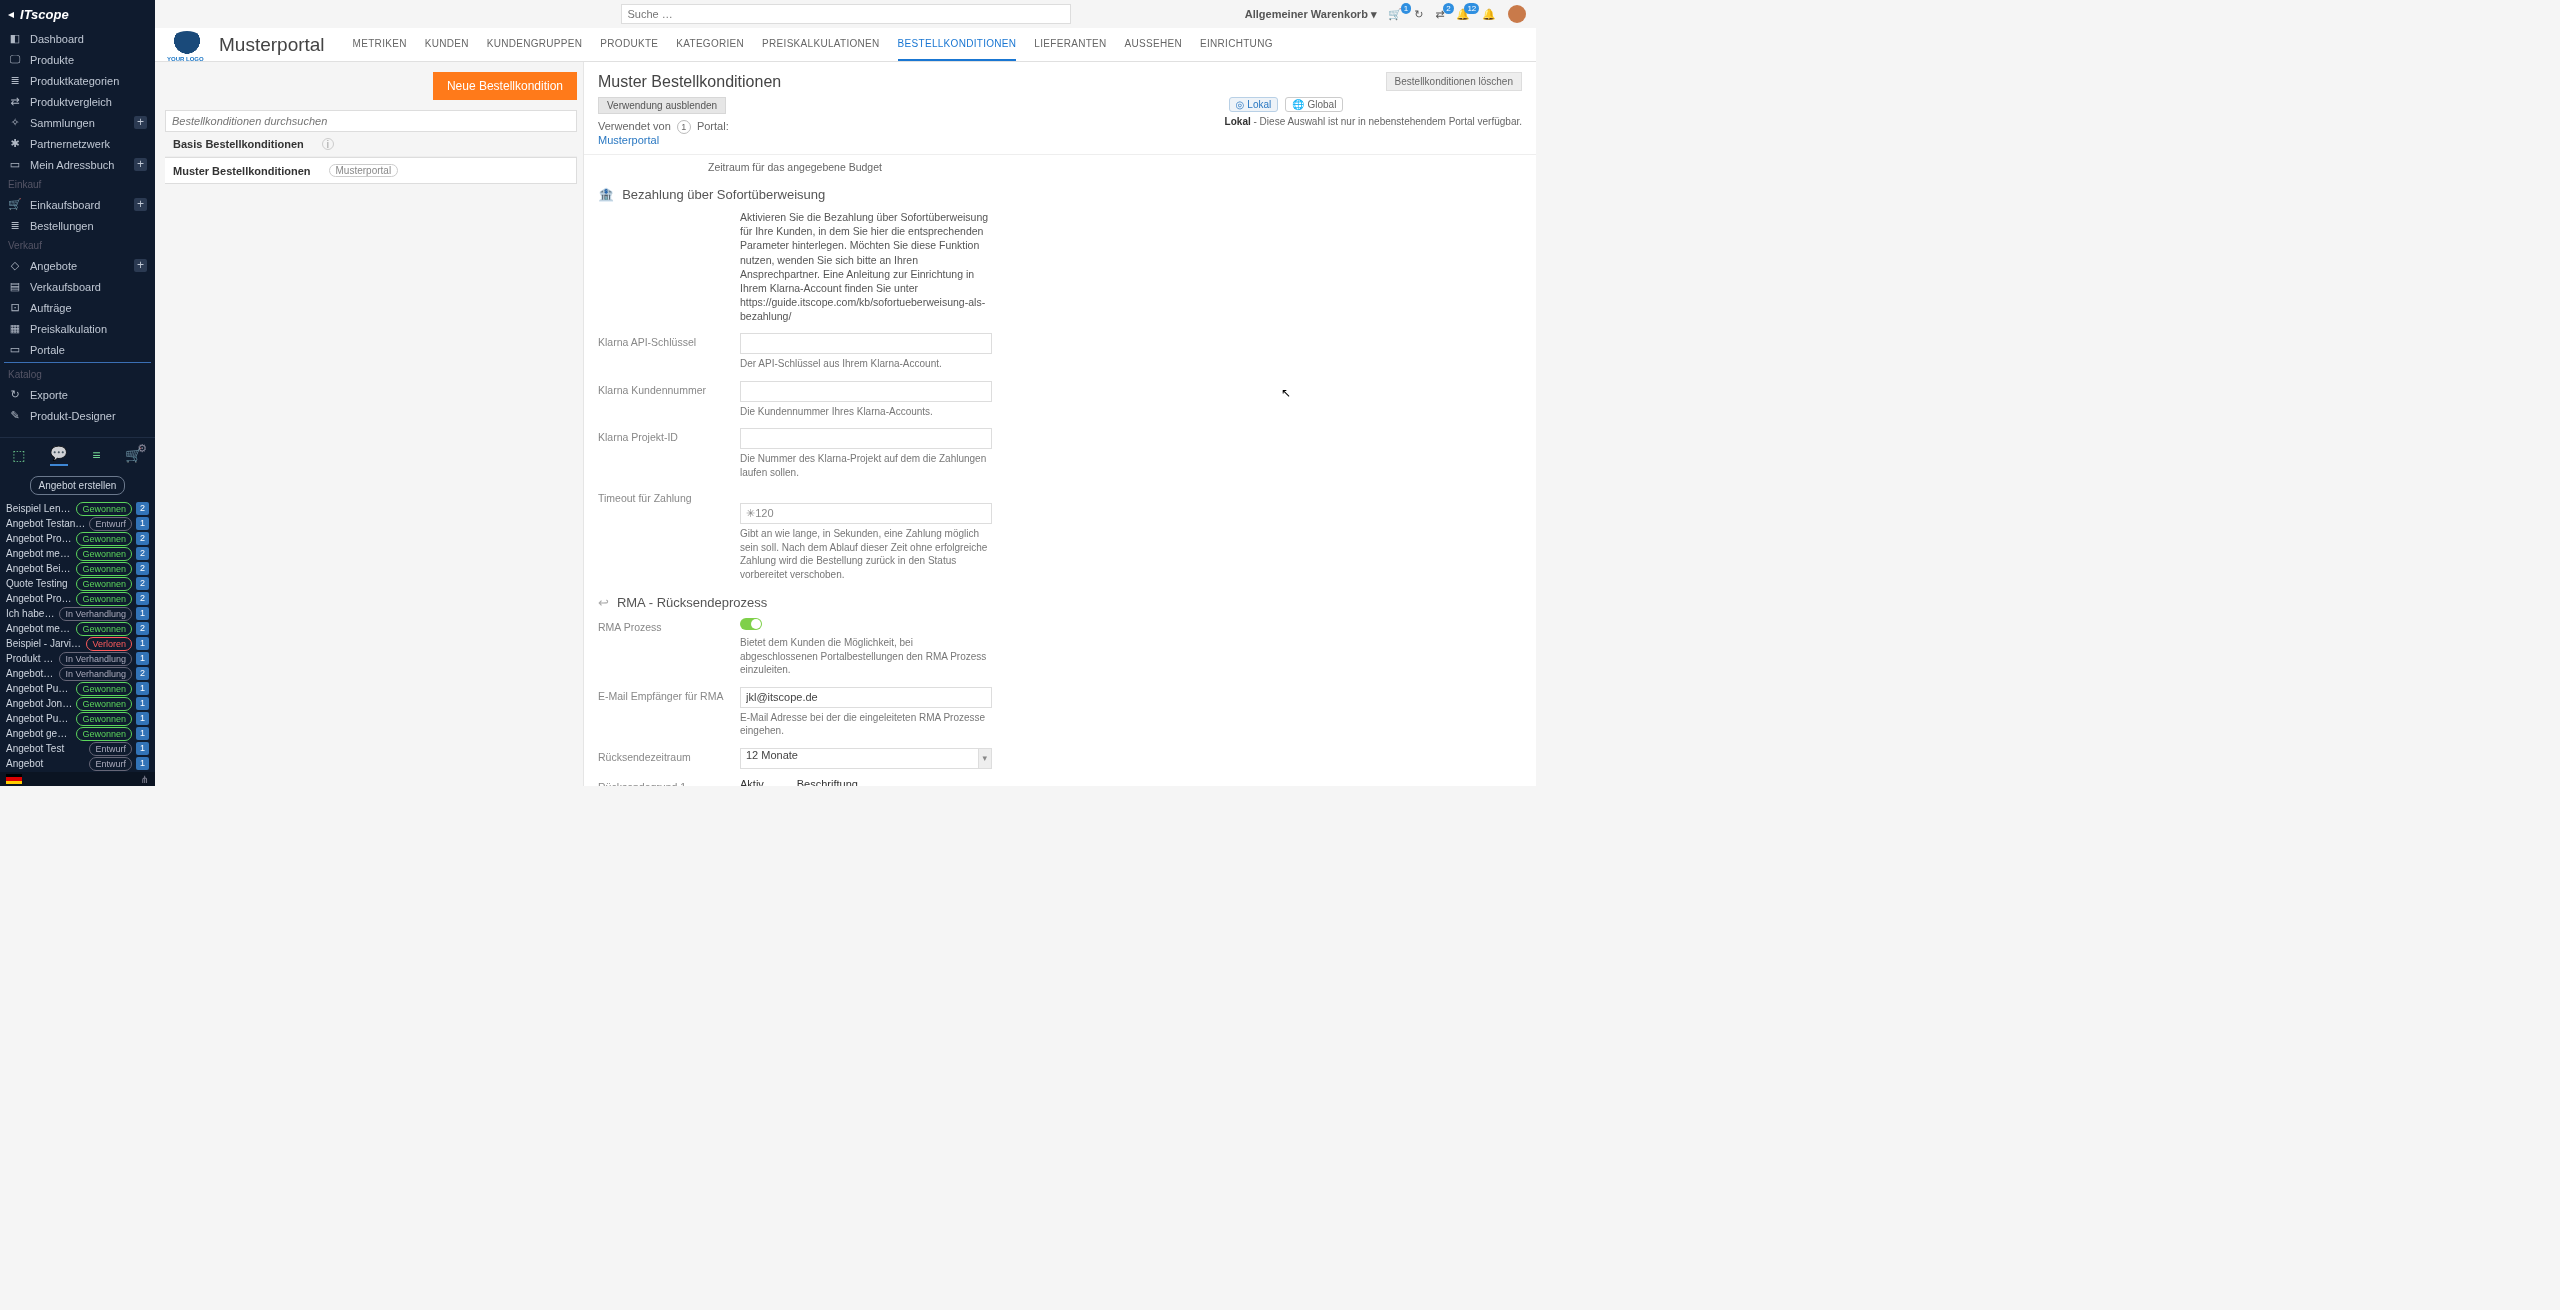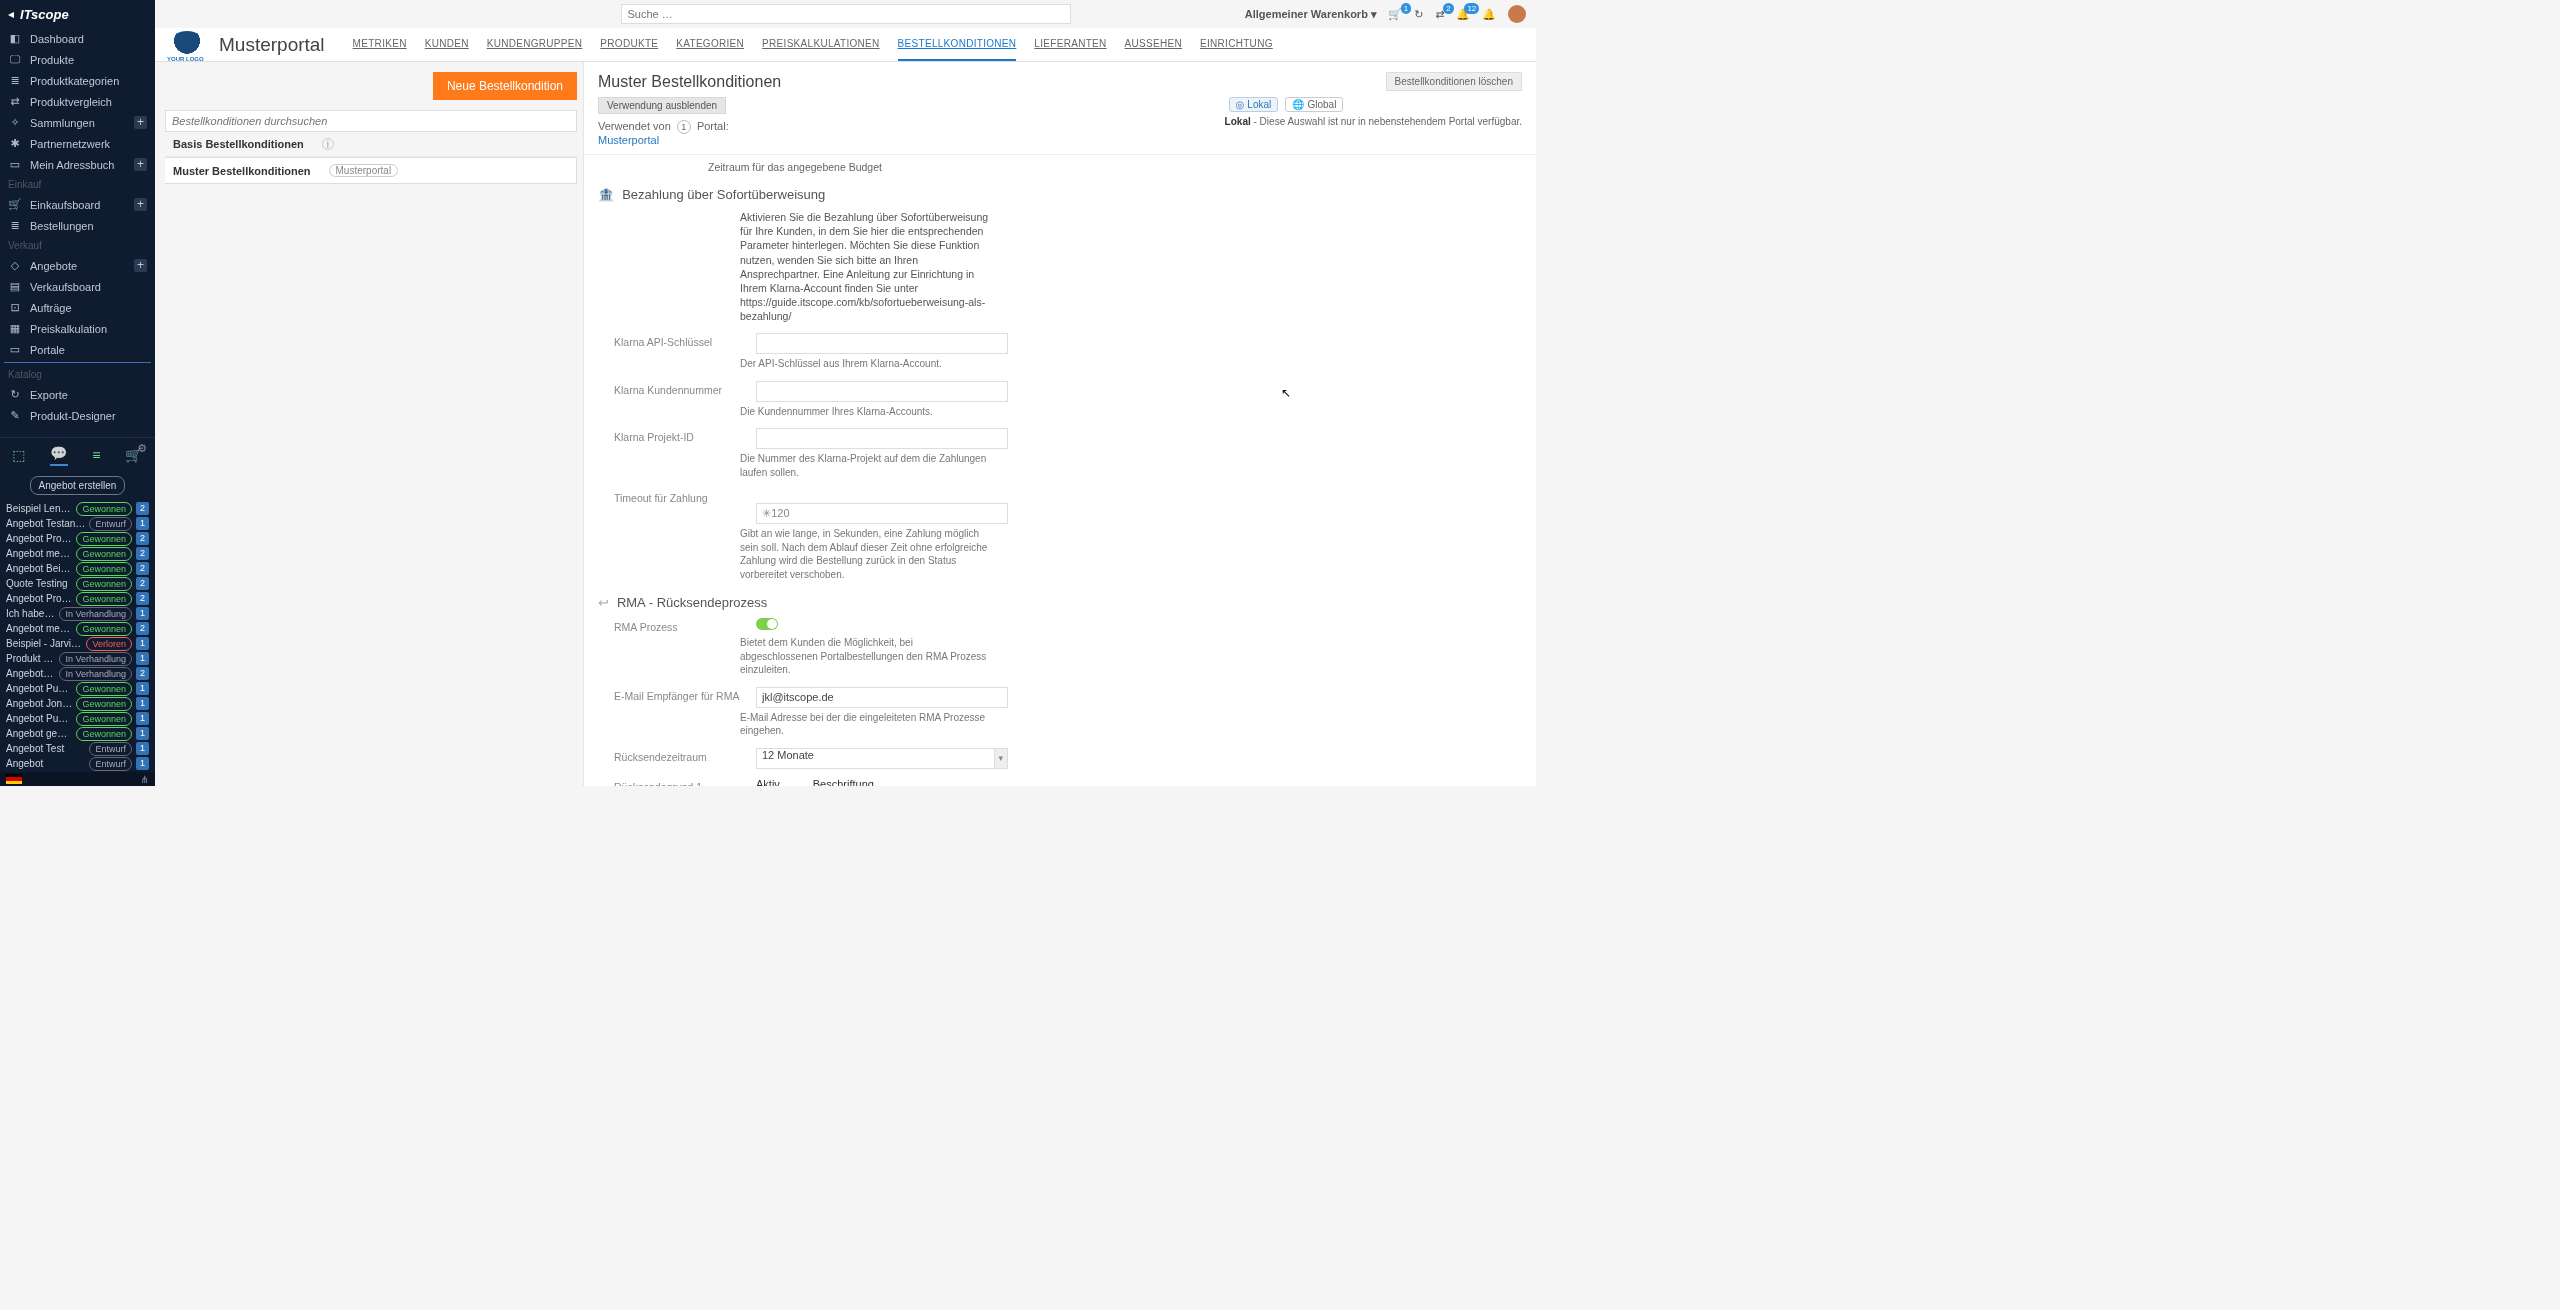--- a/index.html
+++ b/index.html
@@ -47,21 +47,21 @@
 .tricon { position:relative; }
 .tricon .bubble { position:absolute; top:-5px; right:-9px; background:#2f8fe0; color:#fff; border-radius:7px; font-size:8px; padding:0 3px; line-height:11px;}
 .avatar { width:18px; height:18px; border-radius:50%; background:#c97a4a; }
 
 
 .portal-head { height: 34px; background: #fff; border-bottom: 1px solid #e0e0e0; display: flex; align-items: center; padding: 0 14px; gap: 14px; }
 .portal-logo { width: 36px; height: 28px; border-radius: 50%; background: radial-gradient(circle at 50% 35%, #1a4a7a 50%, transparent 51%); position:relative;}
 .portal-logo::after { content:"YOUR LOGO"; position:absolute; bottom:-3px; left:-2px; font-size:6px; color:#1a75c5; font-weight:bold; white-space:nowrap;}
 .portal-title { font-size: 19px; color:#444; }
 .tabs { display: flex; gap: 18px; margin-left: 14px; }
-.tab { font-size: 10px; color: #666; text-transform: uppercase; letter-spacing: 0.3px; cursor: pointer; padding: 10px 0; border-bottom: 2px solid transparent; text-decoration: underline; }
+.tab { font-size: 10px; color: #666; text-transform: uppercase; letter-spacing: 0.3px; cursor: pointer; padding: 10px 0; border-bottom: 2px solid transparent; }
 .tab.active { color: #1976d2; border-bottom-color: #1976d2; }
 
 
 .content { flex: 1; display: flex; background: #f5f5f5; overflow: hidden; }
 .left-pane { width: 428px; padding: 10px 6px 10px 10px; }
 .right-pane { flex: 1; background: #fff; border-left: 1px solid #e5e5e5; display:flex; flex-direction:column; overflow:hidden; }
 
 .btn-orange { float: right; background: #ff7a1a; color: #fff; border: none; padding: 7px 14px; font-size: 12px; cursor: pointer; margin-bottom: 10px; }
 .search-kond { width: 100%; height: 22px; border: 1px solid #ddd; background:#fff; padding: 0 6px; font-size: 11px; clear: both; color:#999;font-style:italic;}
 .kond-row { padding: 6px 8px; font-size: 11px; border-bottom: 1px solid #eee; display:flex; align-items:center; gap:18px;}
@@ -83,21 +83,21 @@
 .locnote { font-size:10px; color:#666;}
 .locnote b { color:#333;}
 
 .rp-body { flex:1; overflow-y:auto; padding: 6px 14px 20px; }
 .hint { font-size: 10.5px; color: #666; margin-left: 110px; margin-bottom: 14px; max-width:252px;}
 
 .sect-head { display:flex; align-items:center; gap:8px; font-size:13px; color:#555; margin: 14px 0 8px; }
 .sect-head .sico { font-size:13px; color:#aaa; }
 
 .frow { display:flex; align-items:flex-start; margin-bottom:3px; }
-.flabel { width: 142px; font-size: 10.5px; color:#888; padding-top:3px;margin-left:16px;}
+.flabel { width: 142px; font-size: 10.5px; color:#888; padding-top:3px;}
 .fctrl { flex:1; max-width: 252px; }
 .fctrl input[type=text], .fctrl .select { width: 100%; height: 21px; border:1px solid #ddd; background:#fff; padding:0 5px; font-size:11px; color:#444;}
 .fctrl .sel-wrap { display:flex; }
 .fctrl .sel-wrap .dd { width:14px; background:#eee; border:1px solid #ddd; border-left:0; text-align:center; font-size:9px; line-height:19px; color:#888;}
 .fdesc { font-size: 10px; color:#777; margin: 2px 0 10px 142px; max-width:250px; line-height:1.35;}
 .desc-long { font-size: 10.5px; color:#555; margin: 0 0 10px 142px; max-width: 252px; line-height:1.35;}
 
 .toggle { width:22px; height:12px; border-radius:6px; position:relative; display:inline-block; }
 .toggle.on { background:#7fd04a; }
 .toggle::after { content:""; position:absolute; width:10px; height:10px; border-radius:50%; background:#fff; top:1px; }

